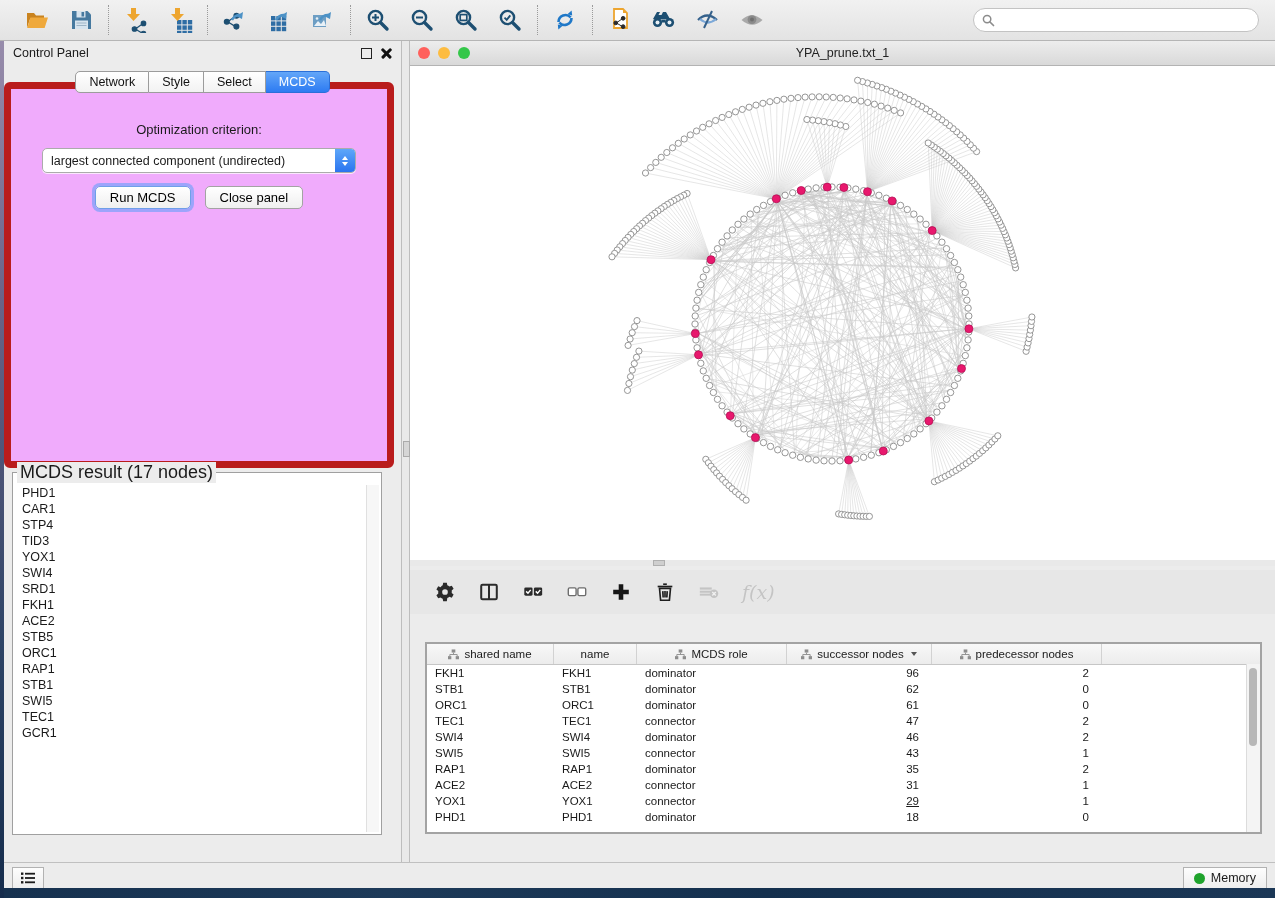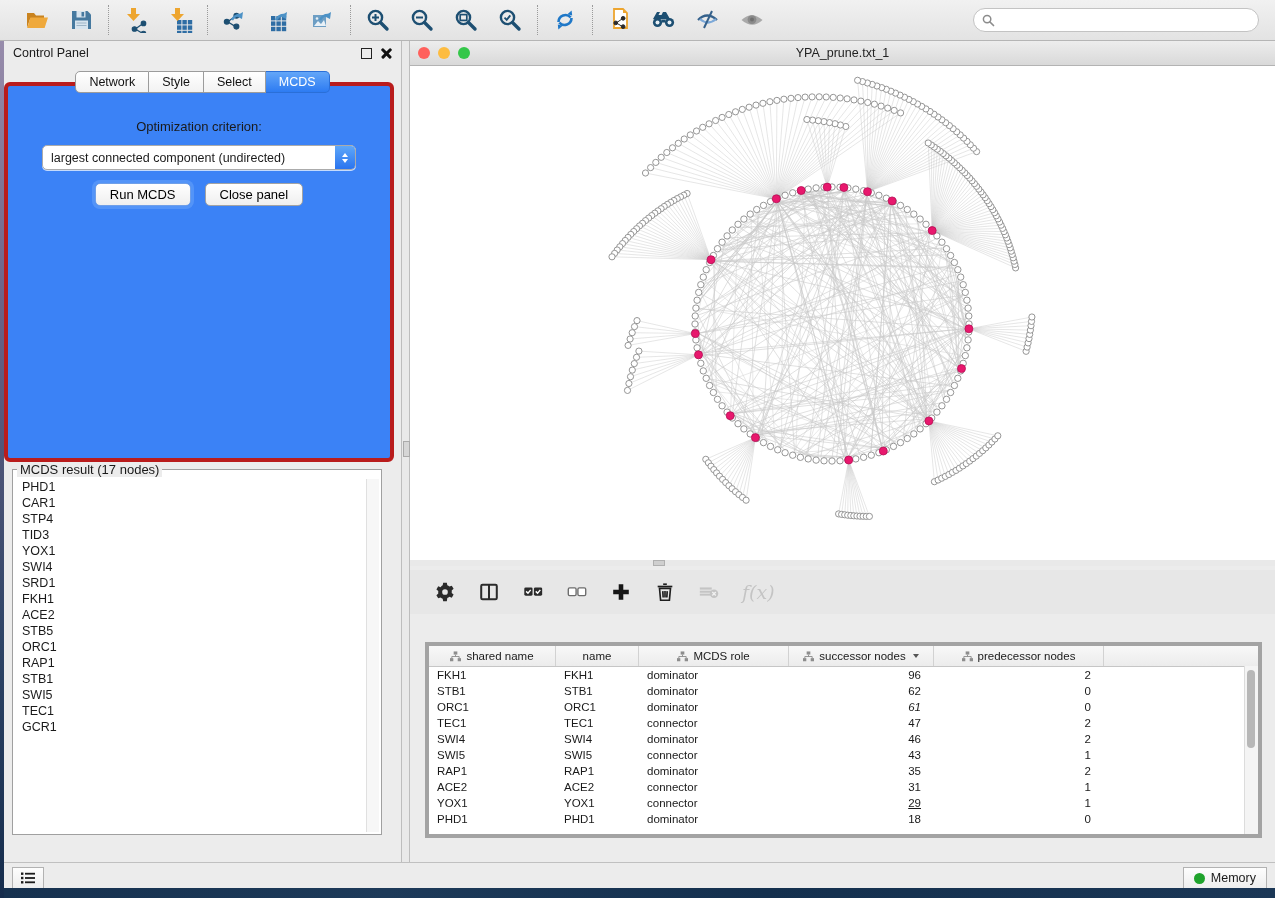--- a/index.html
+++ b/index.html
@@ -31,38 +31,38 @@
   .close-ic:before,.close-ic:after{content:"";position:absolute;left:-1px;top:4px;width:13px;height:2.6px;background:#111;border-radius:1px}
   .close-ic:before{transform:rotate(45deg)}.close-ic:after{transform:rotate(-45deg)}
   
   .control-panel{position:absolute;left:4px;top:41px;width:397px;height:821px;background:#ececec;box-sizing:border-box}
   .cp-tabs{position:absolute;left:0;right:0;top:30px;display:flex;justify-content:center;z-index:3}
   .mac-tab{padding:3px 13px;font-size:12.5px;background:linear-gradient(#ffffff,#f2f2f2);
            border:1px solid #9c9c9c;border-left-width:0;cursor:pointer;color:#111}
   .mac-tab:first-child{border-left-width:1px;border-radius:5px 0 0 5px}
   .mac-tab:last-child{border-radius:0 5px 5px 0}
   .mac-tab.active{background:linear-gradient(#63a6f8,#2d7bf2);border-color:#2a6fd8;color:#fff}
-  .cp-inner{position:absolute;left:0;right:7px;top:41px;height:372px;background:#3b82f6;
-            border:4px solid #b91c1c;border-radius:6px}
+  .cp-inner{position:absolute;left:0;right:7px;top:41px;height:372px;background:#f0abfc;
+            border:7px solid #b91c1c;border-radius:6px}
   .opt-label{text-align:center;margin-top:33px;font-size:13px}
   .selectbox{margin:11px auto 0;width:312px;height:23px;background:#fff;border:1px solid #ababab;
              border-radius:5px;display:flex;align-items:center;position:relative;cursor:pointer;
              box-shadow:0 1px 0 rgba(255,255,255,.7)}
   .selectbox .sel-text{flex:1;padding:0 8px;font-size:12.5px;white-space:nowrap}
   .sel-stepper{width:20px;height:23px;border-radius:0 4px 4px 0;background:linear-gradient(#5ea7f9,#2a74ef);
                display:flex;flex-direction:column;align-items:center;justify-content:center;gap:2px}
   .car{width:0;height:0;border-left:3.5px solid transparent;border-right:3.5px solid transparent}
   .car.up{border-bottom:4px solid #fff}.car.dn{border-top:4px solid #fff}
   .btn-row{display:flex;justify-content:center;gap:14px;margin-top:13px}
   .mac-btn{height:23px;padding:0 14px;background:linear-gradient(#ffffff,#efefef);border:1px solid #a3a3a3;
            border-radius:5px;font:13px "Liberation Sans",sans-serif;cursor:pointer}
   .mac-btn.focused{box-shadow:0 0 0 3px rgba(100,160,250,.6);border-color:#6f9fe8}
   .mcds-box{position:absolute;left:8px;top:421px;width:368px;height:371px;margin:0;padding:0;
             border:1px solid #a0a0a0;background:#fff}
-  .mcds-box legend{font-size:13px;background:#ececec;padding:0 3px;margin-left:4px}
+  .mcds-box legend{font-size:18px;background:#ececec;padding:0 3px;margin-left:4px}
   .mcds-list{position:absolute;inset:2px 14px 2px 2px;overflow:hidden}
   .mcds-item{font-size:12.5px;line-height:16px;padding-left:7px}
   .mcds-scroll{position:absolute;top:2px;bottom:2px;right:2px;width:12px;background:#f7f7f7;border-left:1px solid #e0e0e0}
   
   .v-split{position:absolute;left:401px;top:41px;width:9px;height:821px;background:#e9e9e9;
            border-left:1px solid #bdbdbd;border-right:1px solid #bdbdbd;box-sizing:border-box;cursor:col-resize}
   .v-split .grip{position:absolute;left:1px;top:400px;width:5px;height:14px;background:#d6d6d6;border:1px solid #aaa}
   .h-split{position:absolute;left:410px;top:560px;width:865px;height:6px;background:#e9e9e9;cursor:row-resize}
   .h-split .grip{position:absolute;left:243px;top:0;width:12px;height:6px;background:#cfcfcf;border:1px solid #b0b0b0;box-sizing:border-box}
   
@@ -73,21 +73,21 @@
   .light{width:12px;height:12px;border-radius:50%;cursor:pointer}
   .net-title .t{position:absolute;left:0;right:0;text-align:center;font-size:12.5px;color:#222;pointer-events:none}
   .net-canvas{position:relative;width:865px;height:495px;background:#fff;cursor:default}
   
   .table-panel{position:absolute;left:410px;top:566px;width:865px;height:296px;background:#ececec}
   .tp-toolbar{margin:4px 0 0 0;height:44px;background:#e7e7e7;display:flex;align-items:center;gap:22px;padding:0 24px}
   .tp-icon{display:inline-flex;align-items:center;justify-content:center;cursor:pointer}
   .tp-icon svg{width:22px;height:22px}
   .tp-icon.disabled{opacity:.45;cursor:default}
   .fx{font-family:"DejaVu Serif",serif;font-style:italic;font-size:19px;color:#9a9a9a}
-  .tbl-wrap{position:absolute;left:15px;right:13px;top:76px;height:188px;background:#fff;border:4px solid #a3a3a3;overflow:hidden}
+  .tbl-wrap{position:absolute;left:15px;right:13px;top:76px;height:188px;background:#fff;border:2px solid #a3a3a3;overflow:hidden}
   .tbl-head{display:flex;height:20px;background:linear-gradient(#f8f8f8,#ececec);border-bottom:1px solid #c6c6c6}
   .th{display:flex;align-items:center;justify-content:center;gap:5px;font-size:11.5px;
       border-right:1px solid #d2d2d2;box-sizing:border-box;cursor:pointer;white-space:nowrap}
   .tree-ic svg{width:11px;height:11px}
   .sort-car{width:0;height:0;border-left:3.5px solid transparent;border-right:3.5px solid transparent;border-top:4px solid #555;margin-left:2px}
   .tr{display:flex;height:16px;align-items:center}
   .td{font-size:11.5px;box-sizing:border-box;white-space:nowrap;overflow:hidden}
   .td.left{padding-left:8px;text-align:left}.td.right{padding-right:13px;text-align:right}
   .tbl-vscroll{position:absolute;right:0;top:20px;bottom:0;width:13px;background:#f4f4f4;border-left:1px solid #dcdcdc}
   .tbl-vscroll .thumb{position:absolute;left:2px;top:4px;width:8px;height:78px;border-radius:4px;background:#b7b7b7}
@@ -1363,21 +1363,21 @@
           <div class="td left" style="width: 127px;">STB1</div>
           <div class="td left" style="width: 83px;">STB1</div>
           <div class="td left" style="width: 150px;">dominator</div>
           <div class="td right" style="width: 145px;">62</div>
           <div class="td right" style="width: 170px;">0</div>
         </div>
         <div class="tr">
           <div class="td left" style="width: 127px;">ORC1</div>
           <div class="td left" style="width: 83px;">ORC1</div>
           <div class="td left" style="width: 150px;">dominator</div>
-          <div class="td right" style="width: 145px; font-style: italic;">61</div>
+          <div class="td right" style="width: 145px;">61</div>
           <div class="td right" style="width: 170px;">0</div>
         </div>
         <div class="tr">
           <div class="td left" style="width: 127px;">TEC1</div>
           <div class="td left" style="width: 83px;">TEC1</div>
           <div class="td left" style="width: 150px;">connector</div>
           <div class="td right" style="width: 145px;">47</div>
           <div class="td right" style="width: 170px;">2</div>
         </div>
         <div class="tr">

